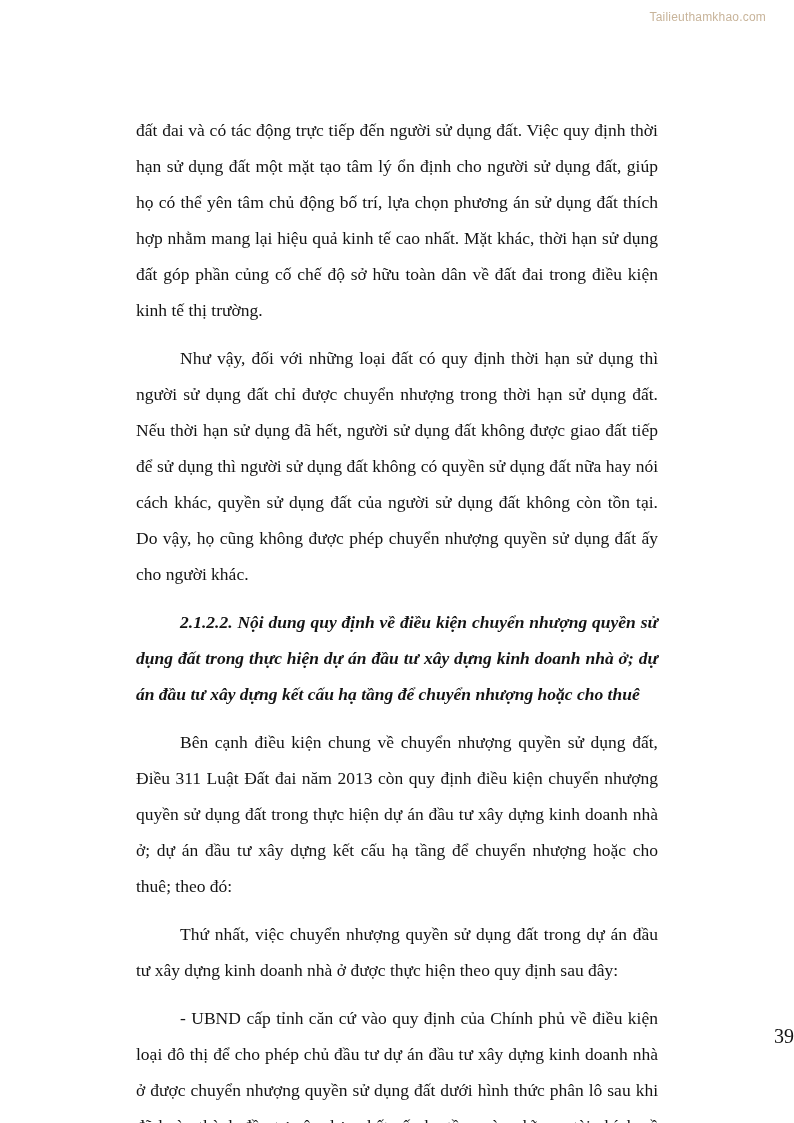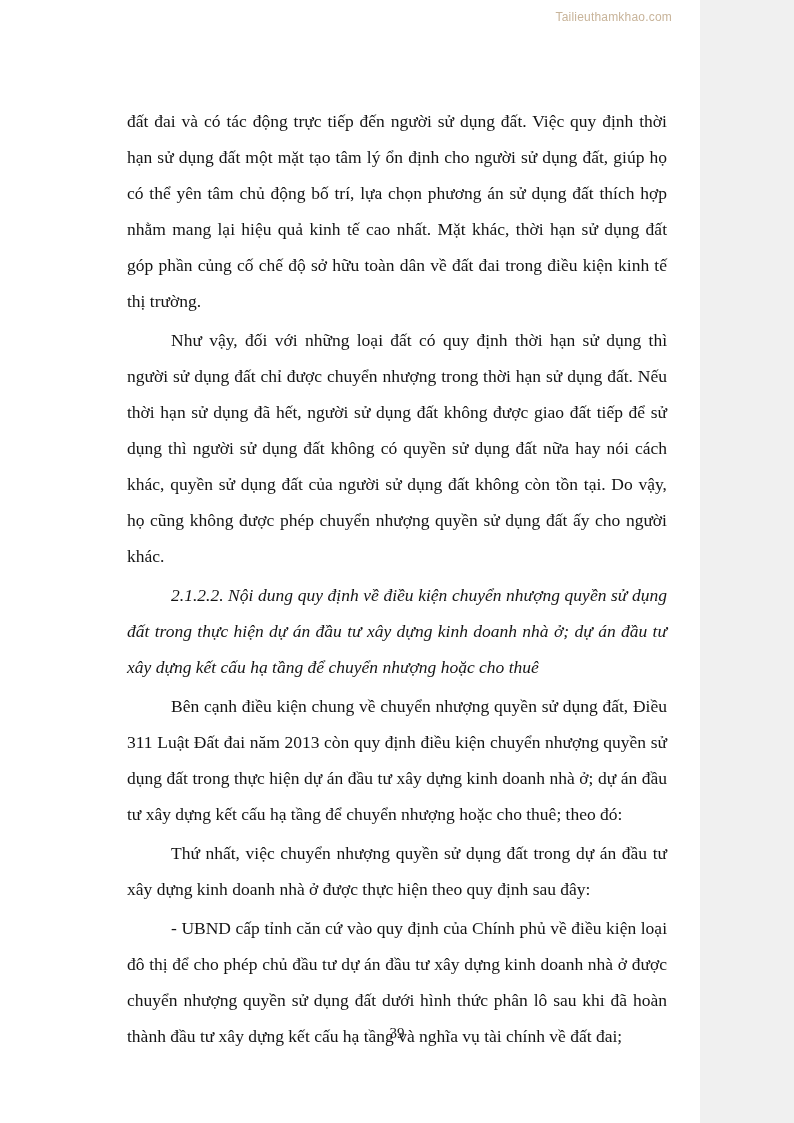--- a/index.html
+++ b/index.html
@@ -7,21 +7,21 @@
     padding: 0;
   }
   body {
     width: 794px;
     height: 1123px;
     background: #f0f0f0;
     font-family: "Liberation Serif", serif;
   }
   .page {
     position: relative;
-    width: 700px;
+    width: 794px;
     height: 1123px;
     background: #ffffff;
     box-sizing: border-box;
     overflow: hidden;
   }
   .watermark {
     position: absolute;
     top: 10px;
     right: 28px;
     font-family: "Liberation Sans", sans-serif;
@@ -29,42 +29,42 @@
     color: #c8b49a;
     letter-spacing: 0.2px;
   }
   .content {
     position: absolute;
     left: 124px;
     top: 100px;
     width: 546px;
   }
   p {
-    margin: 3px;
+    margin: 12px;
     font-size: 17.5px;
     line-height: 36px;
     text-align: justify;
     text-justify: inter-word;
     color: #141414;
   }
   p.indent {
     text-indent: 44px;
   }
   p.heading {
-    font-weight: normal;
+    font-weight: bold;
     font-style: italic;
     text-indent: 44px;
   }
   .page-number {
     position: absolute;
     left: 0;
     top: 1025px;
     width: 794px;
-    text-align: center;
-    font-size: 15px;
+    text-align: right;
+    font-size: 20px;
     color: #141414;
   }
 </style>
 </head>
 <body>
 
 <div class="page">
 
   <div class="watermark">Tailieuthamkhao.com</div>
 

